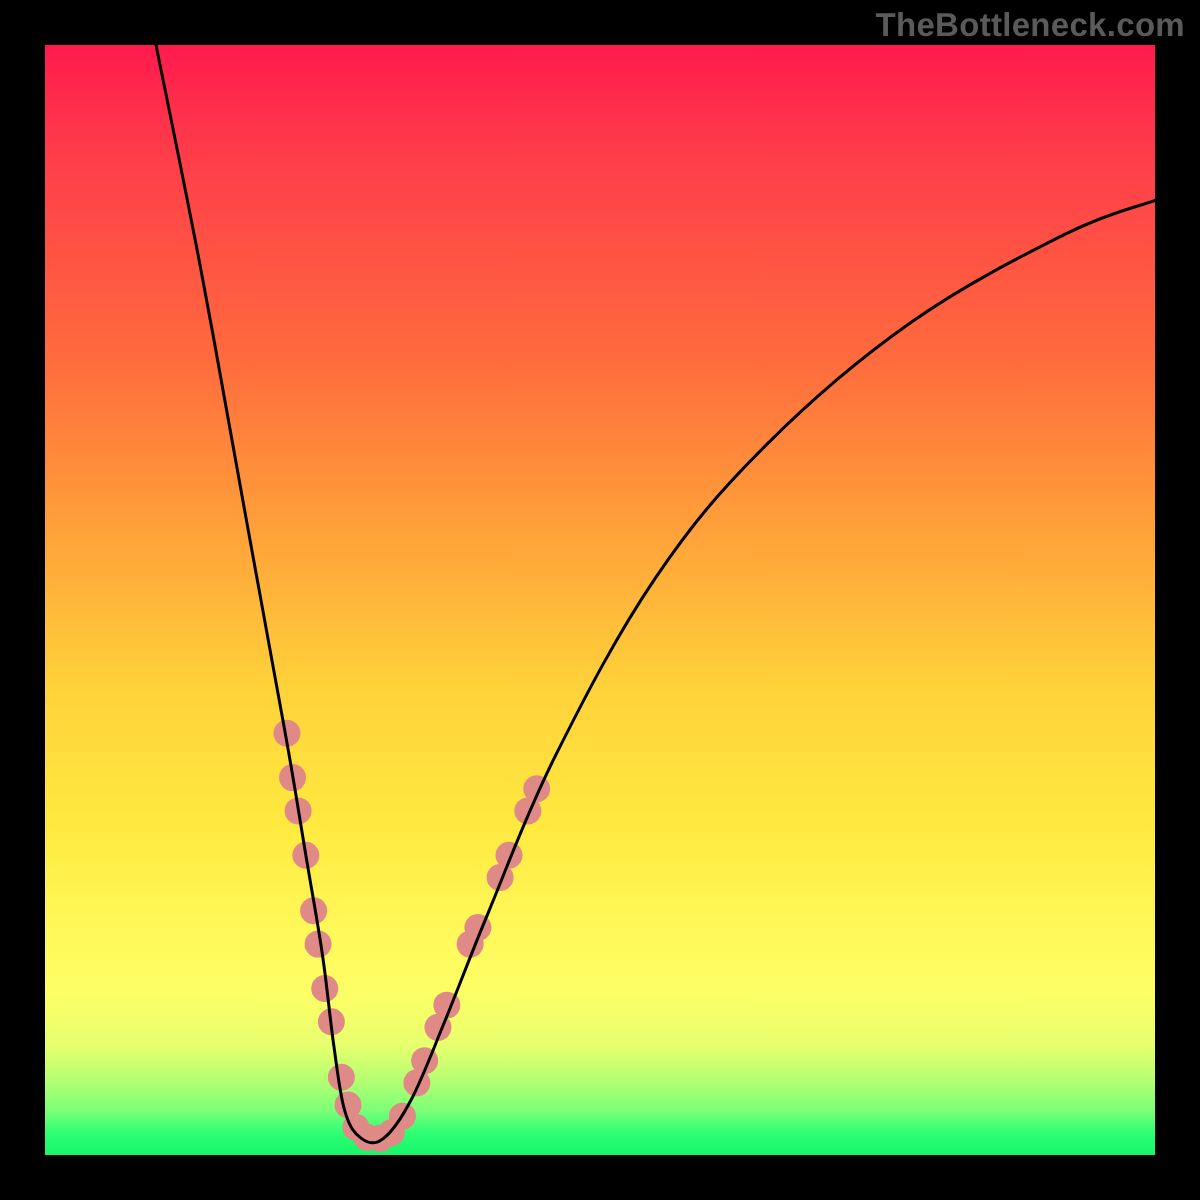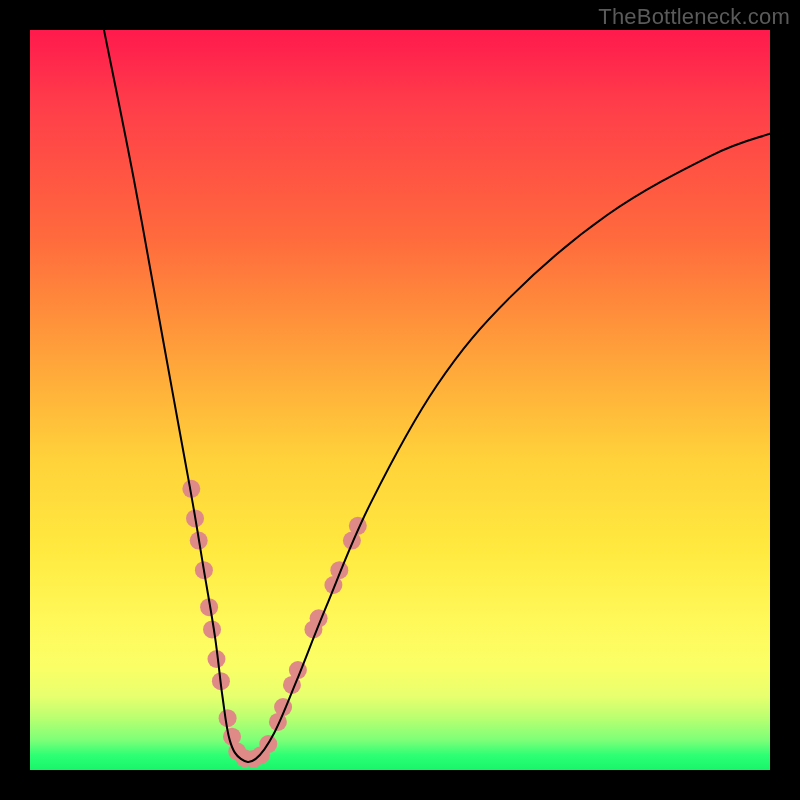--- a/index.html
+++ b/index.html
@@ -42,21 +42,21 @@
       #2dff74 98%,
       #18f56a 100%
     );
   }
   .watermark {
     position: absolute;
     top: 4px;
     right: 10px;
     color: #5a5a5a;
     font-size: 22px;
-    font-weight: 400;
+    font-weight: 700;
     letter-spacing: 0.2px;
     user-select: none;
     pointer-events: none;
   }
   svg.curve {
     position: absolute;
     left: 0;
     top: 0;
     width: 740px;
     height: 740px;

